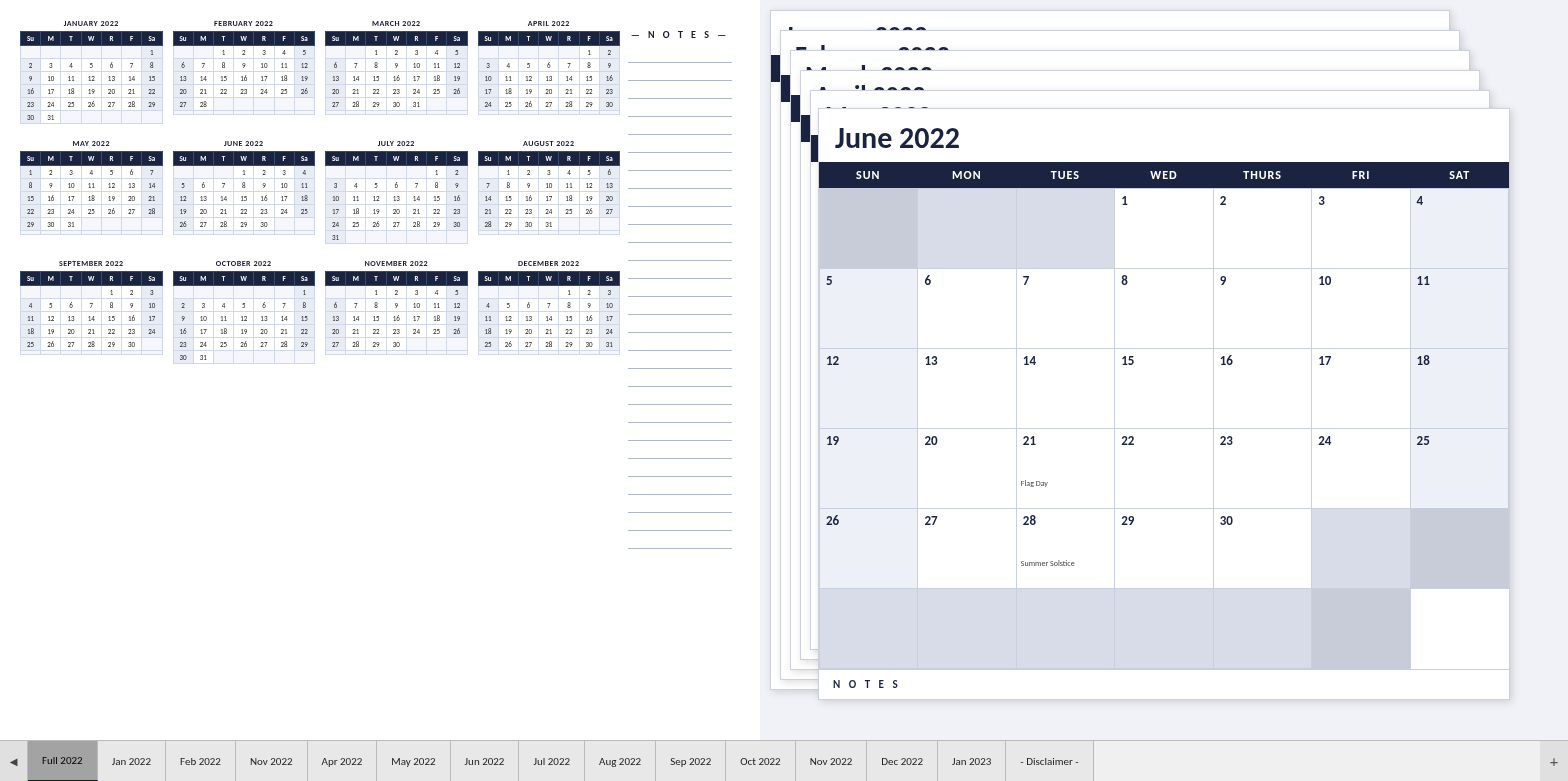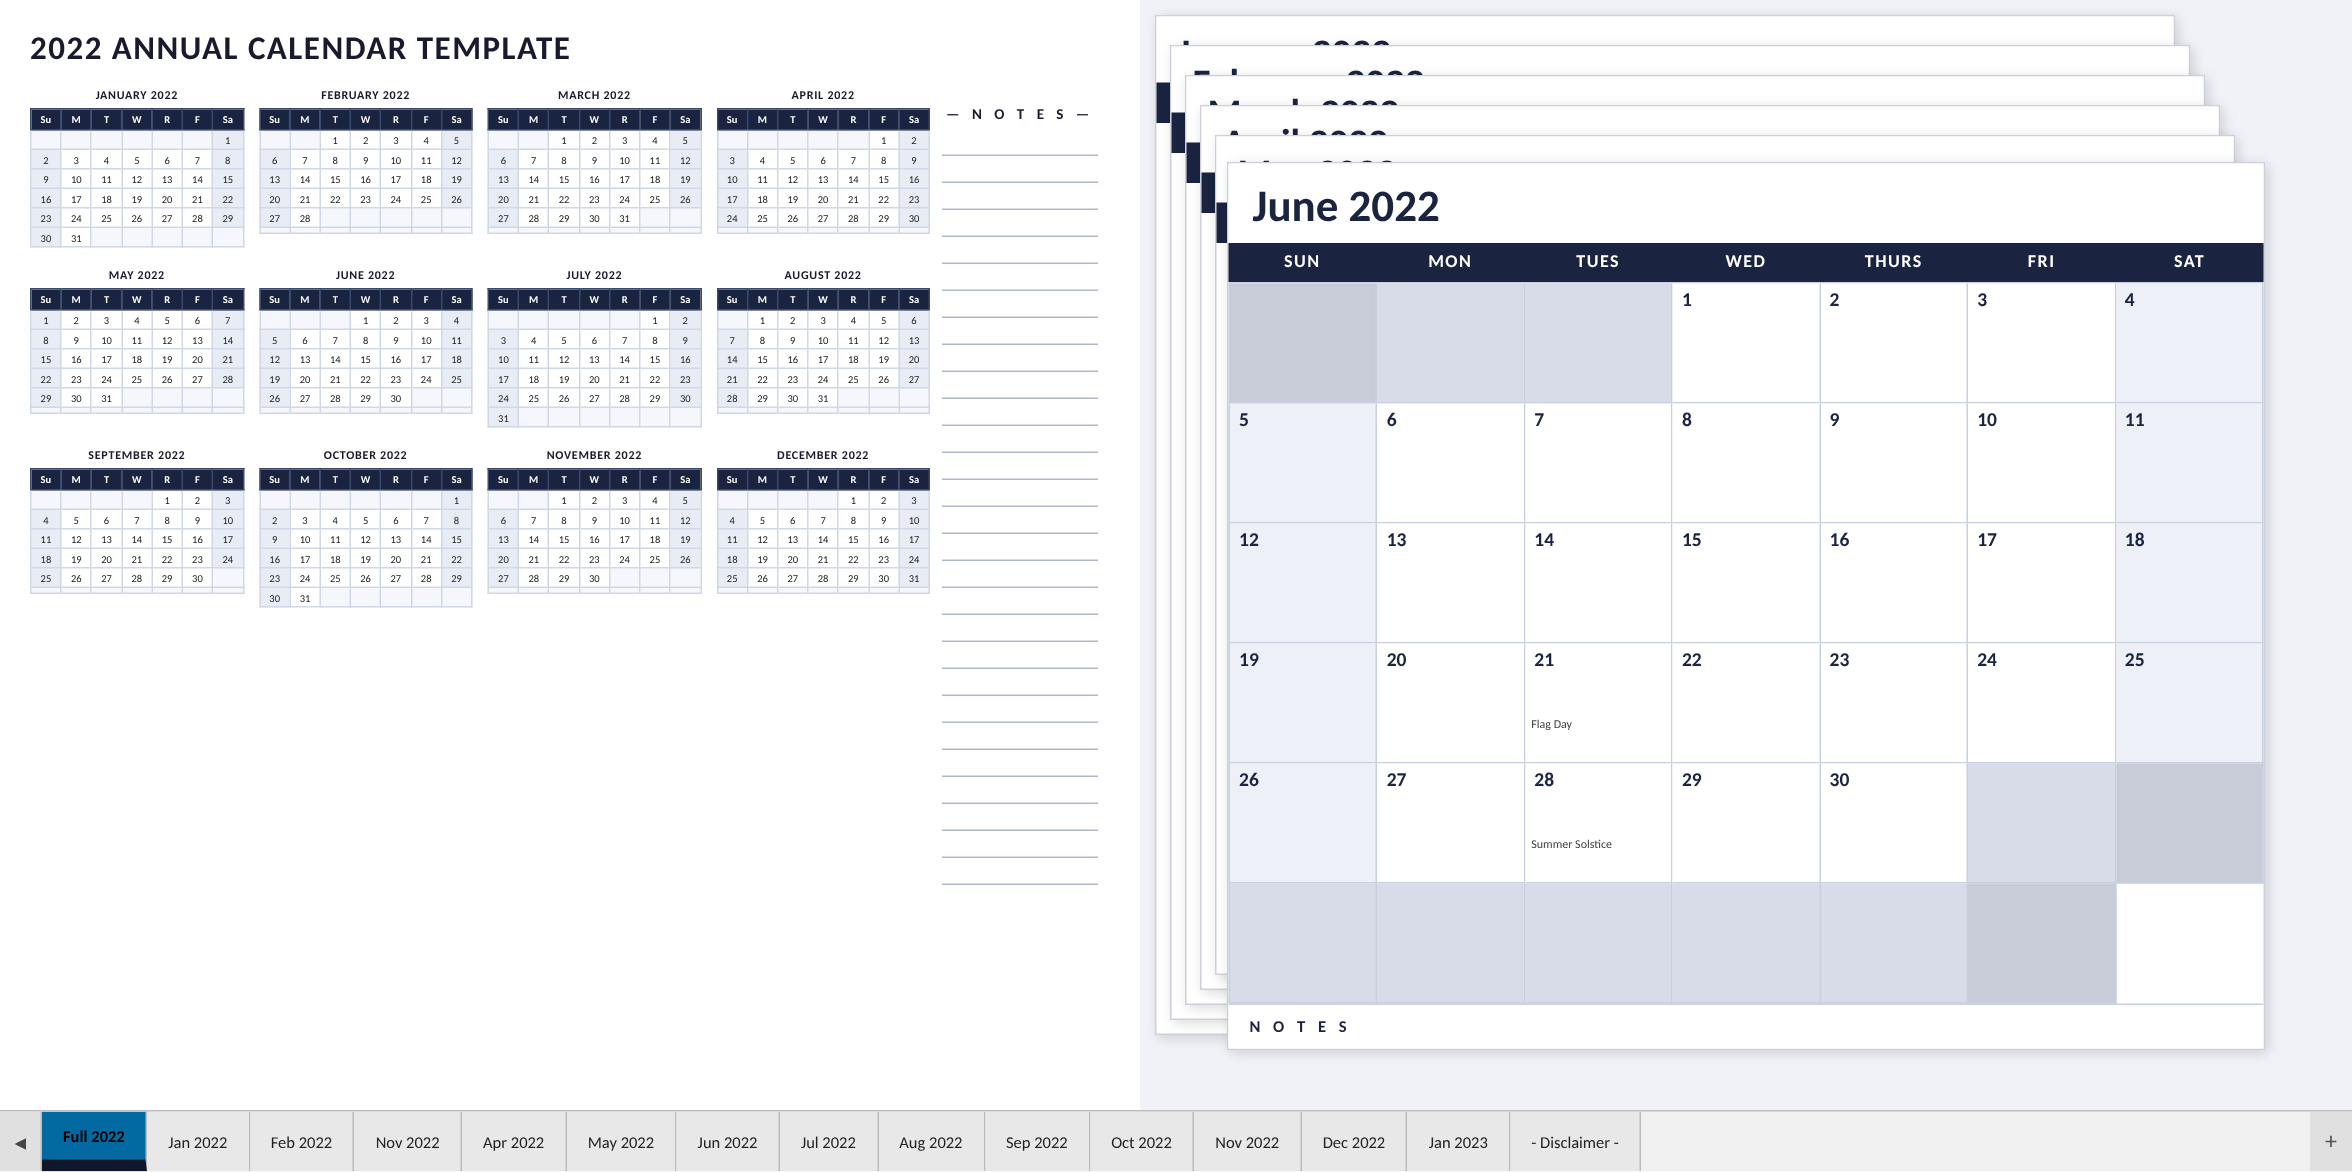--- a/index.html
+++ b/index.html
@@ -260,23 +260,23 @@
       font-size: 11px;
       border-right: 1px solid #bbb;
       cursor: pointer;
       white-space: nowrap;
       color: #222;
       background: #e8e8e8;
       font-family: Calibri, Arial, sans-serif;
     }
 
     .tab.active-tab {
-      background: #0369a1;
-      font-weight: 700;
-      border-bottom: 8px solid #0f172a;
+      background: #a3a3a3;
+      font-weight: 400;
+      border-bottom: 1px solid #0f172a;
       color: #000;
     }
 
     .tab-add {
       width: 28px;
       display: flex;
       align-items: center;
       justify-content: center;
       font-size: 16px;
       color: #555;
@@ -320,21 +320,20 @@
       border-bottom: 1px solid #b0b8c8;
       width: 100%;
     }
   </style>
 </head>
 <body>
 
 <div class="main-area">
 
   <div class="left-panel">
-    <div class="page-title">2022 ANNUAL CALENDAR TEMPLATE</div>
     <div class="left-content">
       <div class="months-area">
         <div class="months-grid" id="months-grid">
 
         <div class="mini-month">
               <div class="mini-month-title">JANUARY 2022</div>
               <table class="mini-cal-table">
                 <thead>
                   <tr>
                     <th>Su</th>

